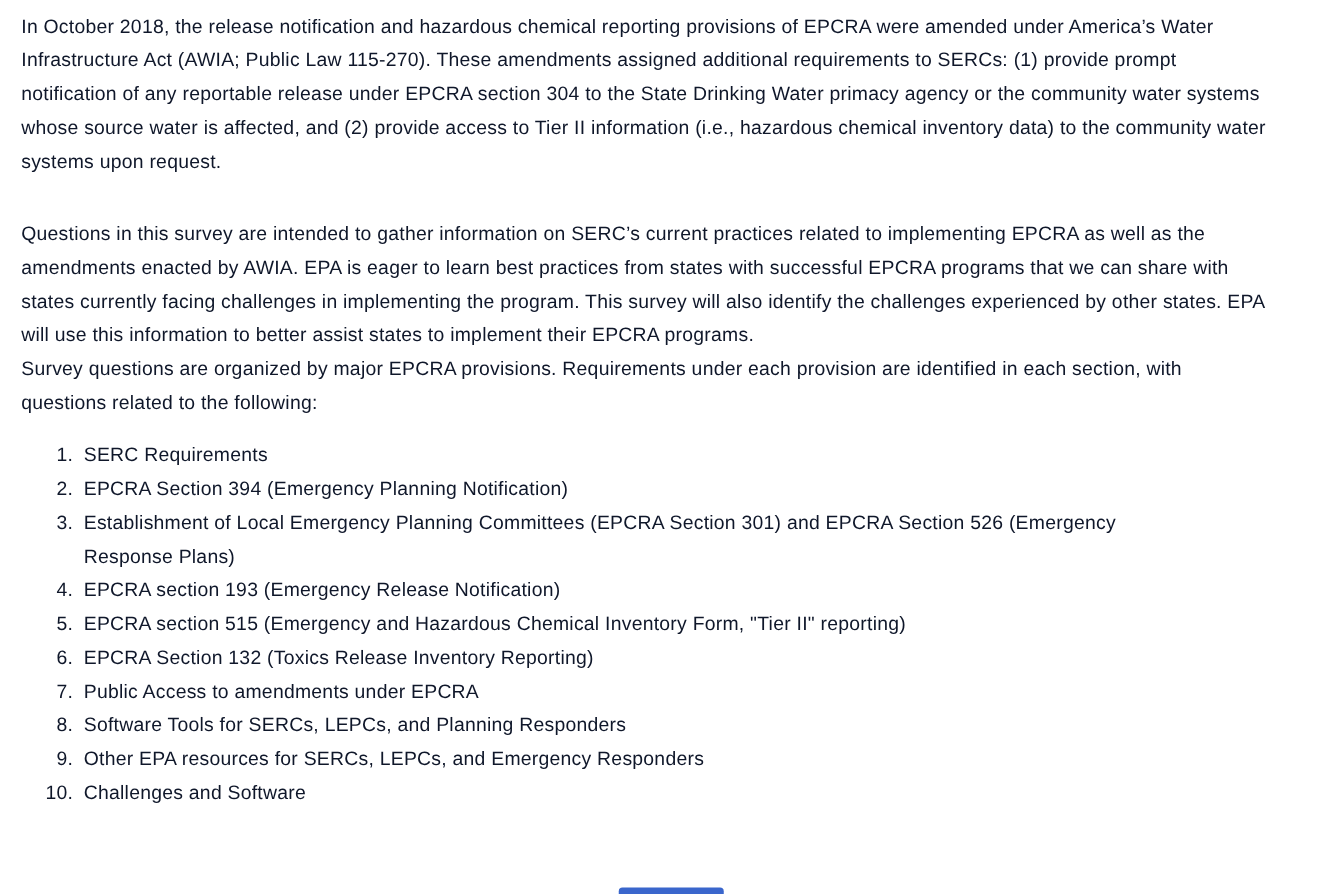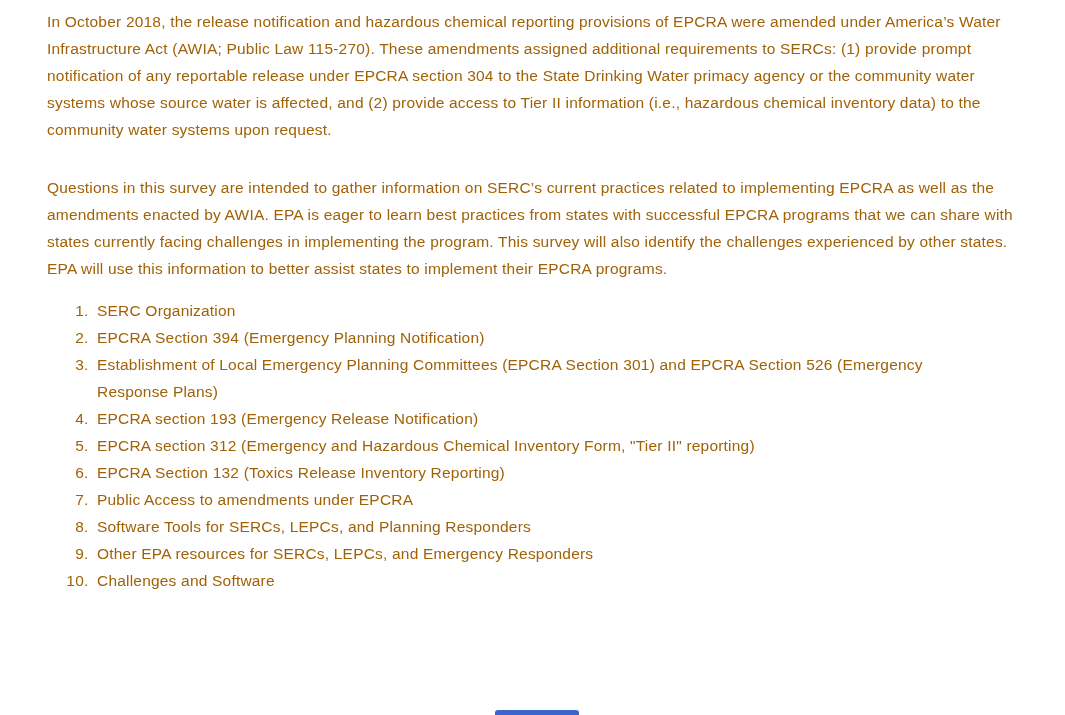--- a/index.html
+++ b/index.html
@@ -42,33 +42,34 @@
     width: 84px;
     height: 34px;
     border-radius: 3px;
     border: none;
     cursor: pointer;
   }
 </style>
 </head>
 <body>
 
-<div class="page" data-name="survey-intro-page" style="color: #a16207; margin-left: 30px;">
+<div class="page" data-name="survey-intro-page" style="color: #0f172a;">
 
   <p data-name="paragraph-1">In October 2018, the release notification and hazardous chemical reporting provisions of EPCRA were amended under America’s Water Infrastructure Act (AWIA; Public Law 115-270). These amendments assigned additional requirements to SERCs: (1) provide prompt notification of any reportable release under EPCRA section 304 to the State Drinking Water primacy agency or the community water systems whose source water is affected, and (2) provide access to Tier II information (i.e., hazardous chemical inventory data) to the community water systems upon request.</p>
 
   <p data-name="paragraph-2">Questions in this survey are intended to gather information on SERC’s current practices related to implementing EPCRA as well as the amendments enacted by AWIA. EPA is eager to learn best practices from states with successful EPCRA programs that we can share with states currently facing challenges in implementing the program. This survey will also identify the challenges experienced by other states. EPA will use this information to better assist states to implement their EPCRA programs.</p>
 
+  <p data-name="paragraph-3">Survey questions are organized by major EPCRA provisions. Requirements under each provision are identified in each section, with questions related to the following:</p>
 
   <ol class="sections-list" data-name="survey-sections-list">
-    <li data-name="list-item">SERC Organization</li>
+    <li data-name="list-item">SERC Requirements</li>
     <li data-name="list-item">EPCRA Section 394 (Emergency Planning Notification)</li>
     <li data-name="list-item">Establishment of Local Emergency Planning Committees (EPCRA Section 301) and EPCRA Section 526 (Emergency Response Plans)</li>
     <li data-name="list-item">EPCRA section 193 (Emergency Release Notification)</li>
-    <li data-name="list-item">EPCRA section 312 (Emergency and Hazardous Chemical Inventory Form, "Tier II" reporting)</li>
+    <li data-name="list-item">EPCRA section 515 (Emergency and Hazardous Chemical Inventory Form, "Tier II" reporting)</li>
     <li data-name="list-item">EPCRA Section 132 (Toxics Release Inventory Reporting)</li>
     <li data-name="list-item">Public Access to amendments under EPCRA</li>
     <li data-name="list-item">Software Tools for SERCs, LEPCs, and Planning Responders</li>
     <li data-name="list-item">Other EPA resources for SERCs, LEPCs, and Emergency Responders</li>
     <li data-name="list-item">Challenges and Software</li>
   </ol>
 
 </div>
 
 <button class="next-button" data-name="next-button" aria-label="Next" style="background: rgb(58, 102, 204);"></button>

